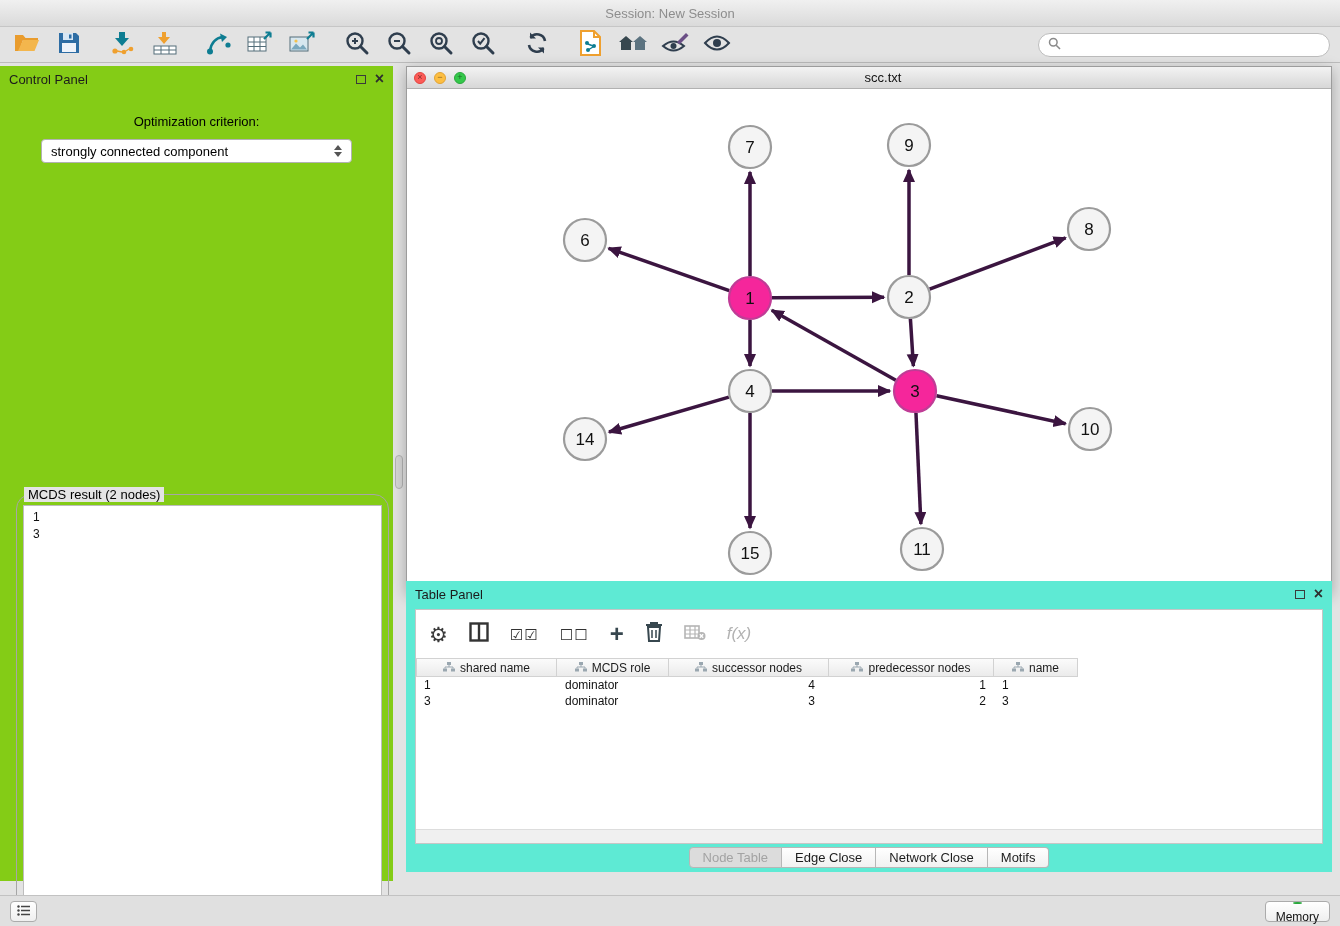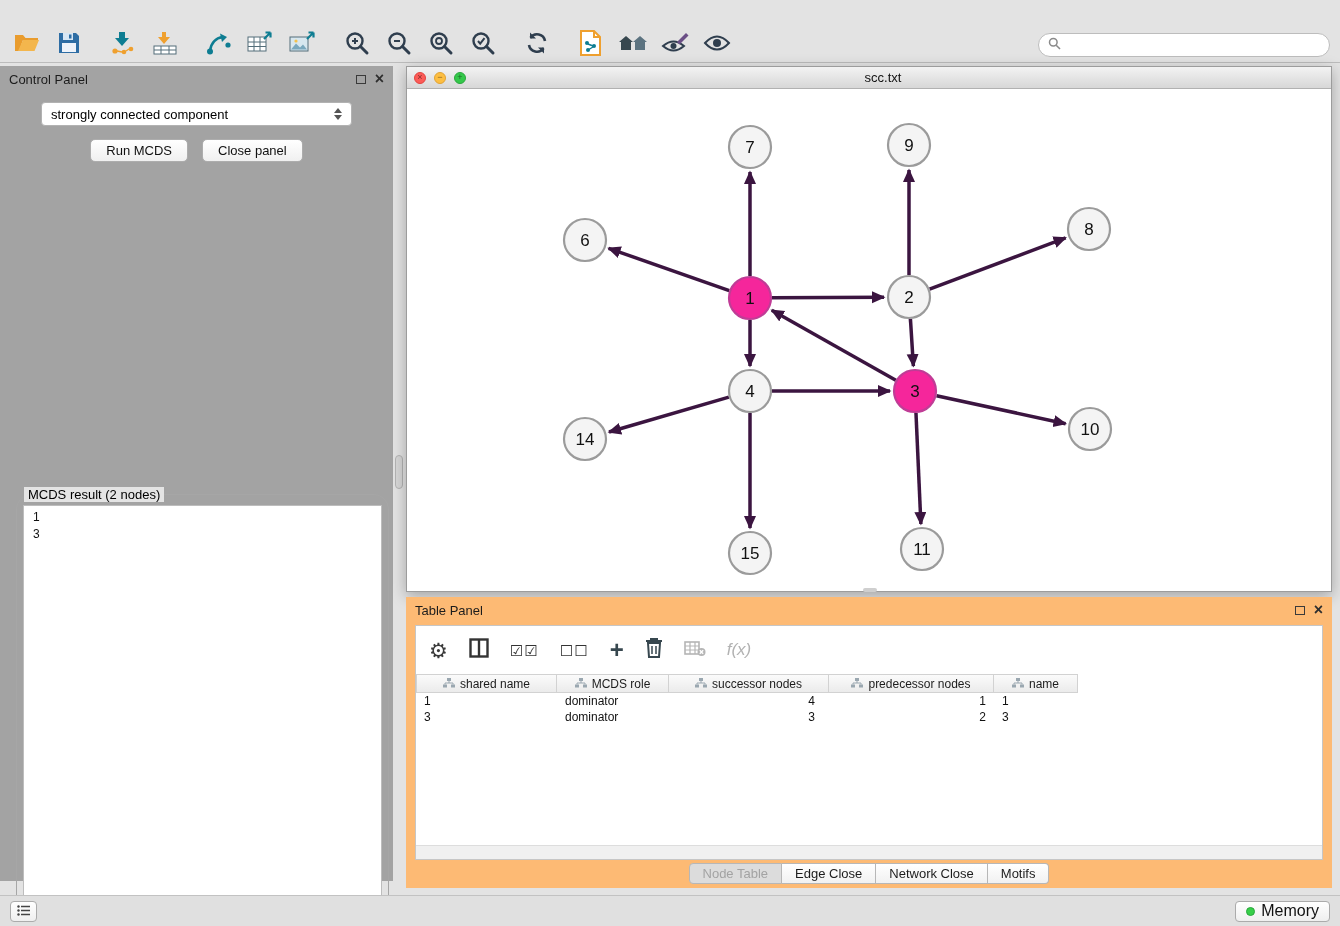--- a/index.html
+++ b/index.html
@@ -15,21 +15,21 @@
   
   .toolbar { position:absolute; top:27px; left:0; right:0; height:36px; background:#e3e3e3;
     border-bottom:1px solid #bcbcbc; display:flex; align-items:center; padding:0 10px; }
   .tb-btn { display:flex; align-items:center; justify-content:center; width:34px; height:30px; cursor:pointer; }
   .gap-m { width:20px; } .gap-s { width:8px; }
   .search { margin-left:auto; width:292px; height:24px; background:#fff; border:1px solid #bdbdbd;
     border-radius:12px; display:flex; align-items:center; padding:0 9px; gap:6px; }
   .search input { border:none; outline:none; flex:1; font-size:13px; background:transparent; }
 
   
-  .control-panel { position:absolute; left:0; top:66px; width:393px; height:815px; background:#a3a3a3; }
+  .control-panel { position:absolute; left:0; top:66px; width:393px; height:815px; background:#84cc16; }
   .panel-header { height:26px; display:flex; align-items:center; padding:0 9px; font-size:13px; color:#1c1c1c; }
   .win-icons { margin-left:auto; display:flex; gap:9px; align-items:center; }
   .float-icon { width:10px; height:9px; border:1.5px solid #3a3a3a; }
   .close-icon { font-size:16px; font-weight:bold; color:#2e2e2e; line-height:1; }
   .cp-tabs { display:flex; justify-content:center; margin-top:5px; }
   .seg-tab { height:21px; padding:0 13px; display:flex; align-items:center; font-size:13px;
     background:linear-gradient(#ffffff,#f1f1f1); border:1px solid #b7b7b7; border-left:none; color:#1c1c1c; cursor:pointer; }
   .seg-tab:first-child { border-left:1px solid #b7b7b7; border-radius:4px 0 0 4px; }
   .seg-tab:last-child { border-radius:0 4px 4px 0; }
   .seg-tab.active { background:#dcdcdc; color:#a3a3a3; }
@@ -60,21 +60,21 @@
   .light { width:12px; height:12px; border-radius:50%; display:flex; align-items:center; justify-content:center;
     font-size:9px; line-height:1; color:rgba(0,0,0,.5); cursor:pointer; }
   .light.red { background:#fc5b57; border:1px solid #e2443f; }
   .light.yellow { background:#fdbe41; border:1px solid #e0a335; }
   .light.green { background:#34c84a; border:1px solid #2aa73d; }
   .net-title { position:absolute; left:0; right:0; text-align:center; font-size:13px; color:#111;padding-left:28px; }
   .net-canvas { display:block; width:924px; height:502px; background:#fff; }
   .resize-grip { position:absolute; left:456px; bottom:-1px; width:14px; height:4px; background:#cFcFcF; border-radius:2px; }
 
   
-  .table-panel { position:absolute; left:406px; top:597px; width:926px; height:291px; background:#fdba74; }
+  .table-panel { position:absolute; left:406px; top:581px; width:926px; height:291px; background:#5eead4; }
   .tp-content { position:absolute; top:28px; left:9px; right:9px; bottom:28px; background:#fff; border:1px solid #c6c6c6; }
   .tp-toolbar { height:48px; display:flex; align-items:center; gap:21px; padding:0 13px; }
   .tt-btn { display:flex; align-items:center; justify-content:center; cursor:pointer; }
   .gear-glyph { font-size:21px; color:#3a3a3a; line-height:1; }
   .plus-glyph { font-size:24px; font-weight:bold; color:#37474f; line-height:1; }
   .checks-glyph { font-size:15px; color:#333; letter-spacing:1px; line-height:1; }
   .fx-glyph { font-family:Liberation Sans, sans-serif; font-style:italic; font-size:17px; color:#b2b2b2; }
   .th-row { display:flex; }
   .th { display:flex; align-items:center; justify-content:center; gap:5px; height:19px;
     background:linear-gradient(#fbfbfb,#ebebeb); border:1px solid #d2d2d2; border-left:none;
@@ -86,28 +86,31 @@
   .hbar { position:absolute; left:0; right:0; bottom:0; height:14px; background:#f0f0f0; border-top:1px solid #ddd; }
   .tp-tabs { position:absolute; bottom:4px; left:0; right:0; display:flex; justify-content:center; }
 
   
   .statusbar { position:absolute; left:0; right:0; bottom:0; height:31px; background:#e0e0e0;
     border-top:1px solid #c2c2c2; display:flex; align-items:center; padding:0 10px; }
   .list-btn { width:27px; height:21px; border:1px solid #ababab; border-radius:4px;
     background:linear-gradient(#ffffff,#efefef); display:flex; align-items:center; justify-content:center; cursor:pointer; }
   .memory-btn { margin-left:auto; height:21px; border:1px solid #ababab; border-radius:4px;
     background:linear-gradient(#ffffff,#efefef); display:flex; align-items:center; gap:6px; padding:0 10px;
-    font-size:16px; color:#111; cursor:pointer; }
+    font-size:12px; color:#111; cursor:pointer;flex-direction:column; }
   .mem-dot { width:9px; height:9px; border-radius:50%; background:#37cf49; border:1px solid #2aa73d; }
 </style>
 </head>
 <body>
 
 <div class="app">
 
+  <div class="titlebar">
+    <span>Session: New Session</span>
+  </div>
 
   <div class="toolbar">
     <span class="tb-btn">
       <span><svg width="26" height="22" viewBox="0 0 26 22">
             <path d="M1 3h8l2.5 3H24v2H9L5 19H1z" fill="#e99c2e"></path>
             <path d="M9 8h16l-4.5 11H4z" fill="#f3b64d"></path>
           </svg></span>
     </span>
     <span class="gap-s"></span>
     <span class="tb-btn">
@@ -247,30 +250,27 @@
   </div>
 
   <div class="control-panel">
     <div class="panel-header">
       <span>Control Panel</span>
       <span class="win-icons">
         <span class="float-icon"></span>
         <span class="close-icon">×</span>
       </span>
     </div>
+    <div class="opt-label">Optimization criterion:</div>
     <div class="dropdown">
       <span>strongly connected component</span>
       <span class="stepper">
           <span class="tri-up"></span>
           <span class="tri-down"></span>
         </span>
-    </div>
-    <div class="cp-buttons">
-      <span class="btn">Run MCDS</span>
-      <span class="btn">Close panel</span>
     </div>
     <div class="groupbox">
       <span class="group-title">MCDS result (2 nodes)</span>
       <div class="group-inner">
         <div>1</div>
         <div>3</div>
       </div>
     </div>
   </div>
 

